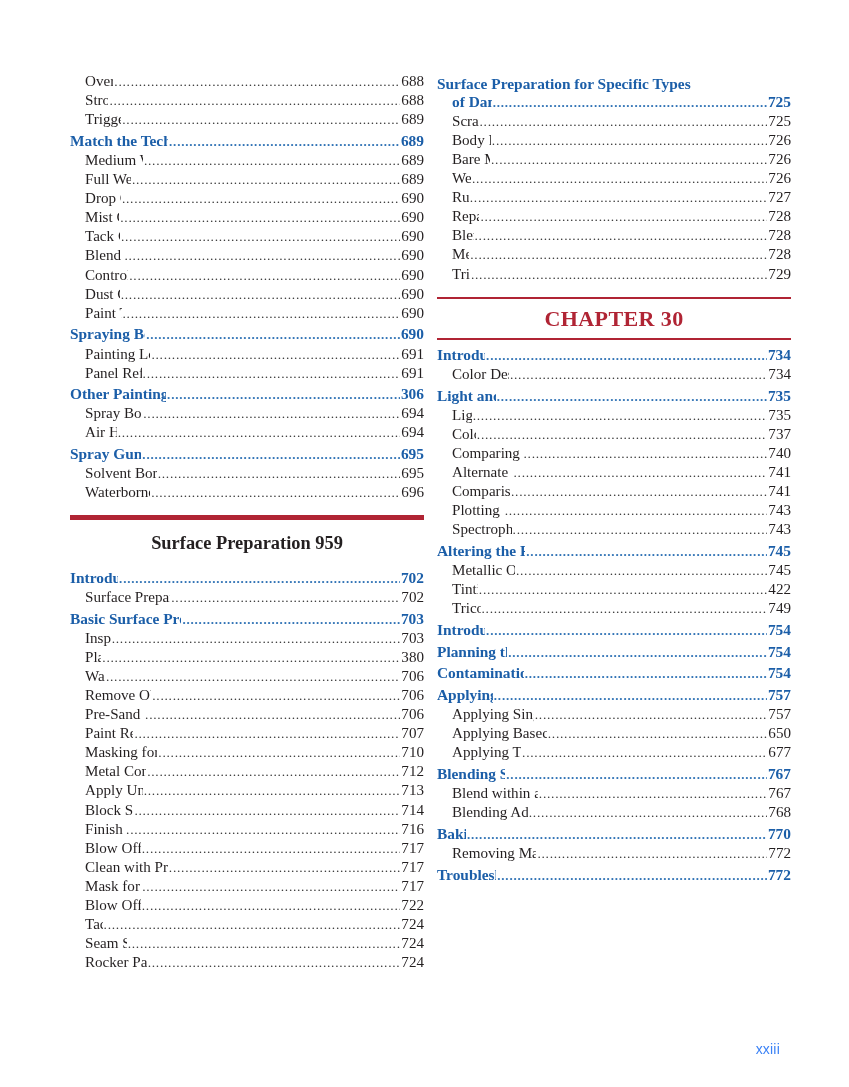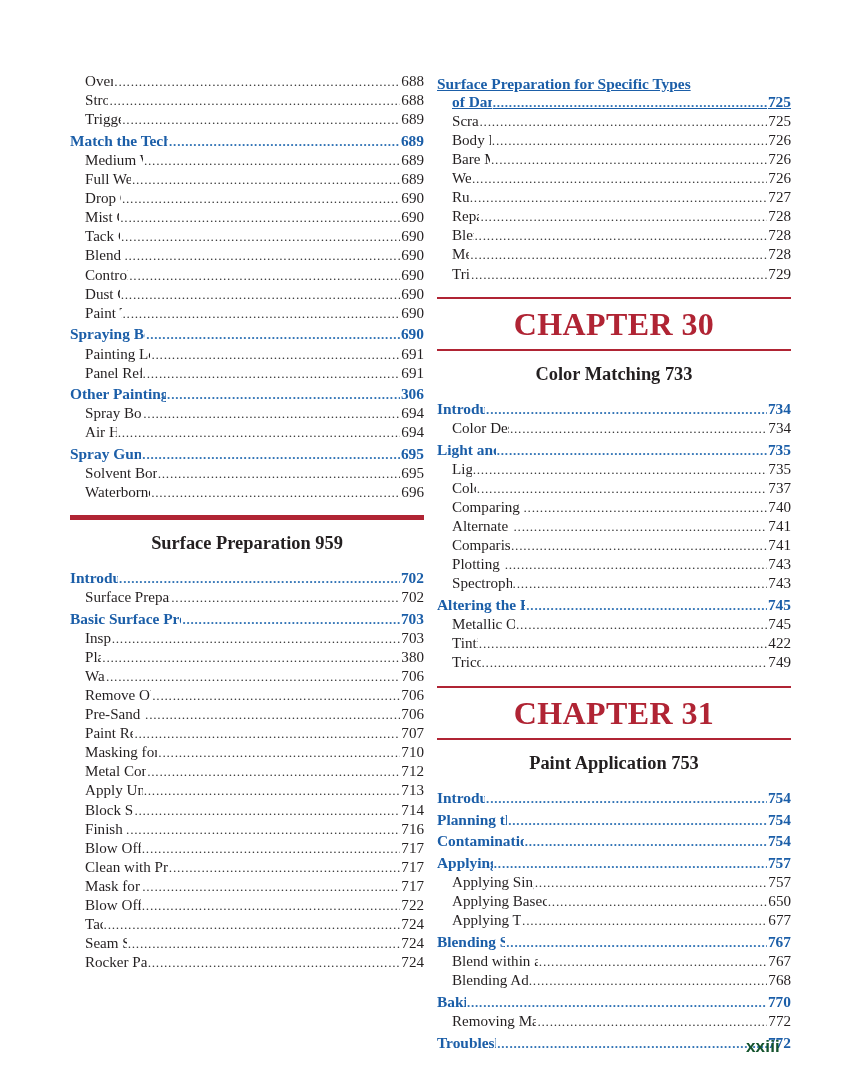--- a/index.html
+++ b/index.html
@@ -70,21 +70,20 @@
     font-size: 15.4px;
     margin-top: 2.6px;
   }
   .lvl1 .leader { color: #2f72b5; letter-spacing: 0.8px; font-size: 13px; }
   .lvl1 .pg { color: #1b5ea8; font-weight: bold; }
 
   
   .lvl1.wrap {
     display: block;
     white-space: normal;
-    text-decoration: underline;
   }
   .lvl1.wrap .firstline {
     display: block;
   }
   .lvl1.wrap .secondline {
     display: flex;
     align-items: baseline;
     width: 100%;
     white-space: nowrap;
     overflow: hidden;
@@ -109,41 +108,41 @@
   }
   .rule {
     height: 2.2px;
     background: #b02434;
     width: 100%;
   }
   .chapter-num {
     text-align: center;
     color: #b02434;
     font-weight: bold;
-    font-size: 32px;
+    font-size: 22px;
     letter-spacing: 0.4px;
     padding: 7px 0 6px 0;
     font-family: "Liberation Serif", "DejaVu Serif", serif;
   }
   .chapter-title {
     text-align: center;
     color: #231f20;
     font-weight: bold;
     font-size: 18.4px;
     padding: 13px 0 9px 0;
   }
 
   .folio {
     position: absolute;
     right: 69px;
     bottom: 30px;
     font-family: "Liberation Sans", "DejaVu Sans", sans-serif;
-    font-weight: bold;
-    font-size: 17px;
-    color: #14532d;
+    font-weight: normal;
+    font-size: 14px;
+    color: #3b82f6;
     letter-spacing: 0.2px;
   }
 </style>
 </head>
 <body>
 
 <div class="page">
 
   <div class="columns">
     <div class="col col-left" id="col-left">
@@ -425,21 +424,20 @@
           <div class="entry lvl2">
             <span class="title">Trim</span>
             <span class="leader">........................................................................................................................</span>
             <span class="pg">729</span>
           </div>
         </div>
         <div class="chapter">
           <div class="rule"></div>
           <div class="chapter-num">CHAPTER 30</div>
           <div class="rule"></div>
-          <div class="chapter-title">Color Matching 733</div>
         </div>
         <div>
           <div class="entry lvl1">
             <span class="title">Introduction</span>
             <span class="leader">........................................................................................................................</span>
             <span class="pg">734</span>
           </div>
           <div class="entry lvl2">
             <span class="title">Color Description</span>
             <span class="leader">........................................................................................................................</span>
@@ -498,26 +496,20 @@
           <div class="entry lvl2">
             <span class="title">Tinting</span>
             <span class="leader">........................................................................................................................</span>
             <span class="pg">422</span>
           </div>
           <div class="entry lvl2">
             <span class="title">Tricoats</span>
             <span class="leader">........................................................................................................................</span>
             <span class="pg">749</span>
           </div>
-        </div>
-        <div class="chapter">
-          <div class="rule"></div>
-          <div class="chapter-num">CHAPTER 31</div>
-          <div class="rule"></div>
-          <div class="chapter-title">Paint Application 753</div>
         </div>
         <div>
           <div class="entry lvl1">
             <span class="title">Introduction</span>
             <span class="leader">........................................................................................................................</span>
             <span class="pg">754</span>
           </div>
           <div class="entry lvl1">
             <span class="title">Planning the Repair</span>
             <span class="leader">........................................................................................................................</span>

